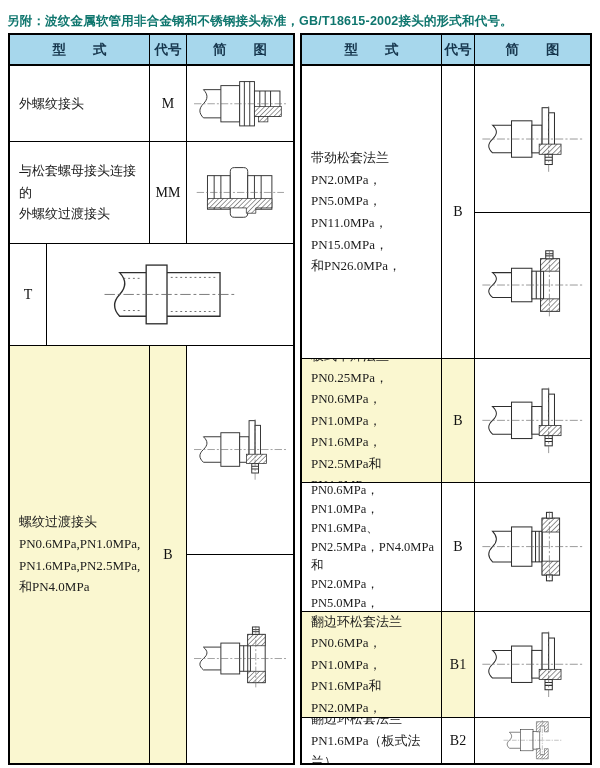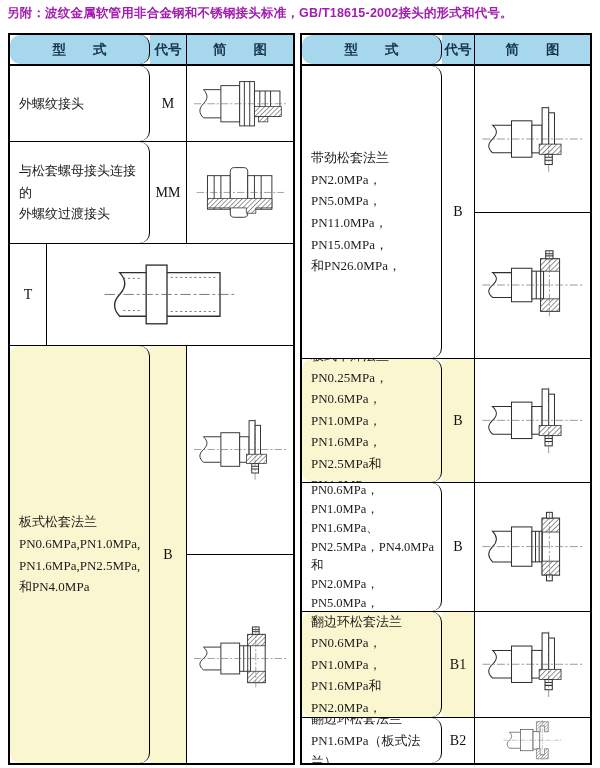--- a/index.html
+++ b/index.html
@@ -1,35 +1,35 @@
 <!DOCTYPE html>
 <html style="--header_bg: #a7d7ec; --highlight_bg: #faf7d0; --border: #000000;"><head>
 <meta charset="utf-8">
 <style>
   html,body{margin:0;padding:0;background:#fff;}
   .wrap{
     position:relative;width:600px;height:768px;background:#fff;overflow:hidden;
     font-family:"Liberation Sans",sans-serif;
   }
   .title{
-    position:absolute;top:5px;left:7px;width:586px;
-    font-size:12.5px;font-weight:bold;color:#a21caf;letter-spacing:0.2px;
+    position:absolute;top:13px;left:7px;width:586px;
+    font-size:12.5px;font-weight:bold;color:#0f766e;letter-spacing:0.2px;
     font-family:"Liberation Sans",sans-serif;
   }
   .tbl{
     position:absolute;top:33px;height:732px;box-sizing:border-box;
     border:2px solid var(--border,#000);display:flex;flex-direction:column;background:#fff;
   }
   .tbl-left{left:8px;width:287px;}
   .tbl-right{left:300px;width:292px;}
   .row{display:flex;border-bottom:1px solid var(--border,#000);overflow:hidden;box-sizing:border-box;flex:0 0 auto;}
   .row:last-child{border-bottom:none;flex:1 1 auto;}
   .row.hdr{border-bottom:2px solid var(--border,#000);}
   .ct{width:140px;border-right:1px solid var(--border,#000);display:flex;align-items:center;
-      padding:3px 4px 3px 9px;box-sizing:border-box;background:#fff;border-radius:10px;}
+      padding:3px 4px 3px 9px;box-sizing:border-box;background:#fff;}
   .cc{width:37px;border-right:1px solid var(--border,#000);display:flex;align-items:center;
       justify-content:center;box-sizing:border-box;background:#fff;text-align:center;}
   .tbl-right .cc{width:33px;}
   .cd{flex:1;display:flex;align-items:center;justify-content:center;background:#fff;overflow:hidden;text-align:center;}
   .hl .ct,.hl .cc{background:var(--highlight_bg,#faf7d0);}
   .hdr .ct,.hdr .cc,.hdr .cd{background:var(--header_bg,#a7d7ec);justify-content:center;padding:0;}
   .hdl{font-family:"Liberation Serif",serif;font-size:13.5px;font-weight:bold;color:#16364d;}
   .tx{white-space:pre-line;font-size:13px;line-height:1.66;color:#1b1b1b;
       font-family:"Liberation Serif",serif;}
   .tx.tight{font-size:12.5px;line-height:1.5;}
@@ -212,21 +212,21 @@
       <div class="cc code">T</div>
       <div class="cd">
         <svg class="dg">
             <use href="#sym-t"></use>
           </svg>
       </div>
     </div>
 
     <div class="row hl" style="height:197px">
       <div class="ct">
-        <div class="tx">板式松套法兰
+        <div class="tx">螺纹过渡接头
 PN0.6MPa,PN1.0MPa,
 PN1.6MPa,PN2.5MPa,
 和PN4.0MPa</div>
       </div>
       <div class="cc code">B</div>
       <div class="cd split">
         <div class="sub">
           <svg class="dg">
               <use href="#sym-flange-a"></use>
             </svg>

